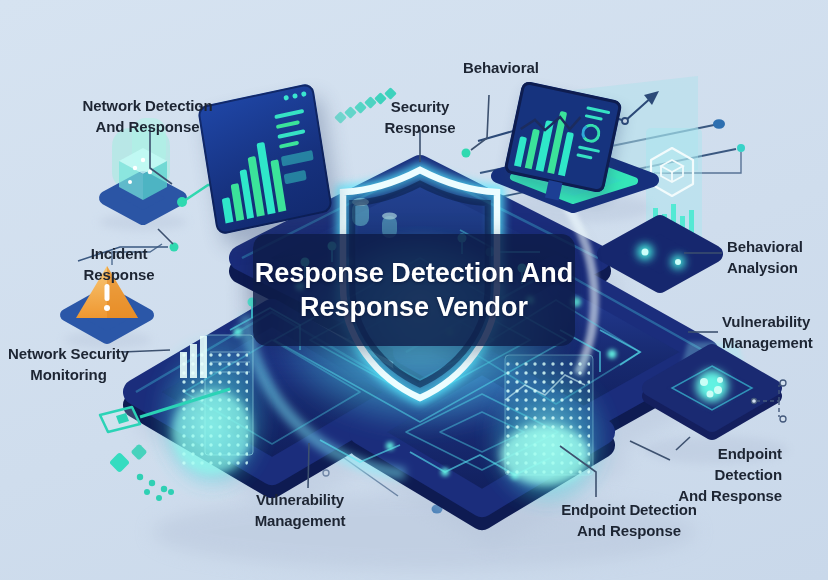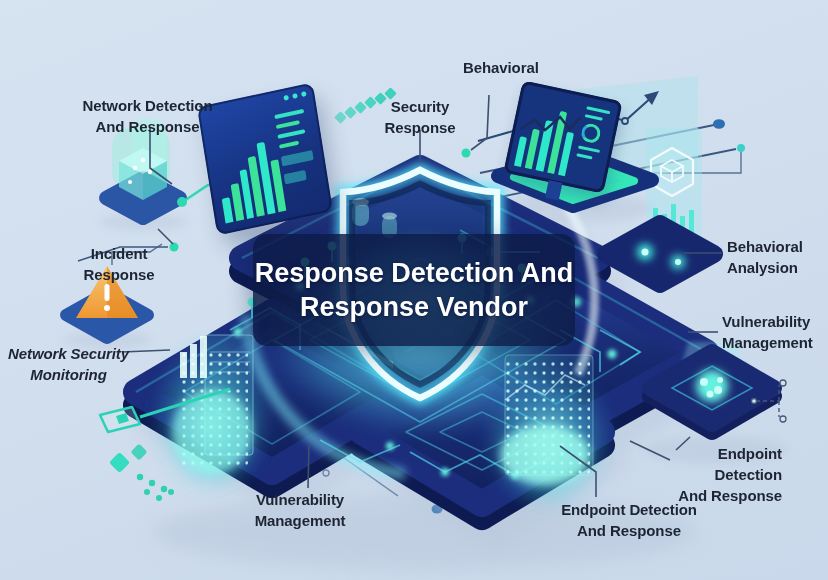--- a/index.html
+++ b/index.html
@@ -416,21 +416,21 @@
   <span>Response</span>
 </div>
 <div class="label left" style="left:727px;top:236px;width:100px;">
   <span>Behavioral</span>
   <span>Analysion</span>
 </div>
 <div class="label left" style="left:722px;top:311px;width:105px;">
   <span>Vulnerability</span>
   <span>Management</span>
 </div>
-<div class="label" style="left:0px;top:343px;width:137px;font-style:italic;">
+<div class="label" style="left:0px;top:343px;width:137px;">
   <span>Network Security</span>
   <span>Monitoring</span>
 </div>
 <div class="label" style="left:240px;top:489px;width:120px;">
   <span>Vulnerability</span>
   <span>Management</span>
 </div>
 <div class="label" style="left:642px;top:443px;width:140px;text-align:right;">
   <span>Endpoint</span>
   <span>Detection</span>

